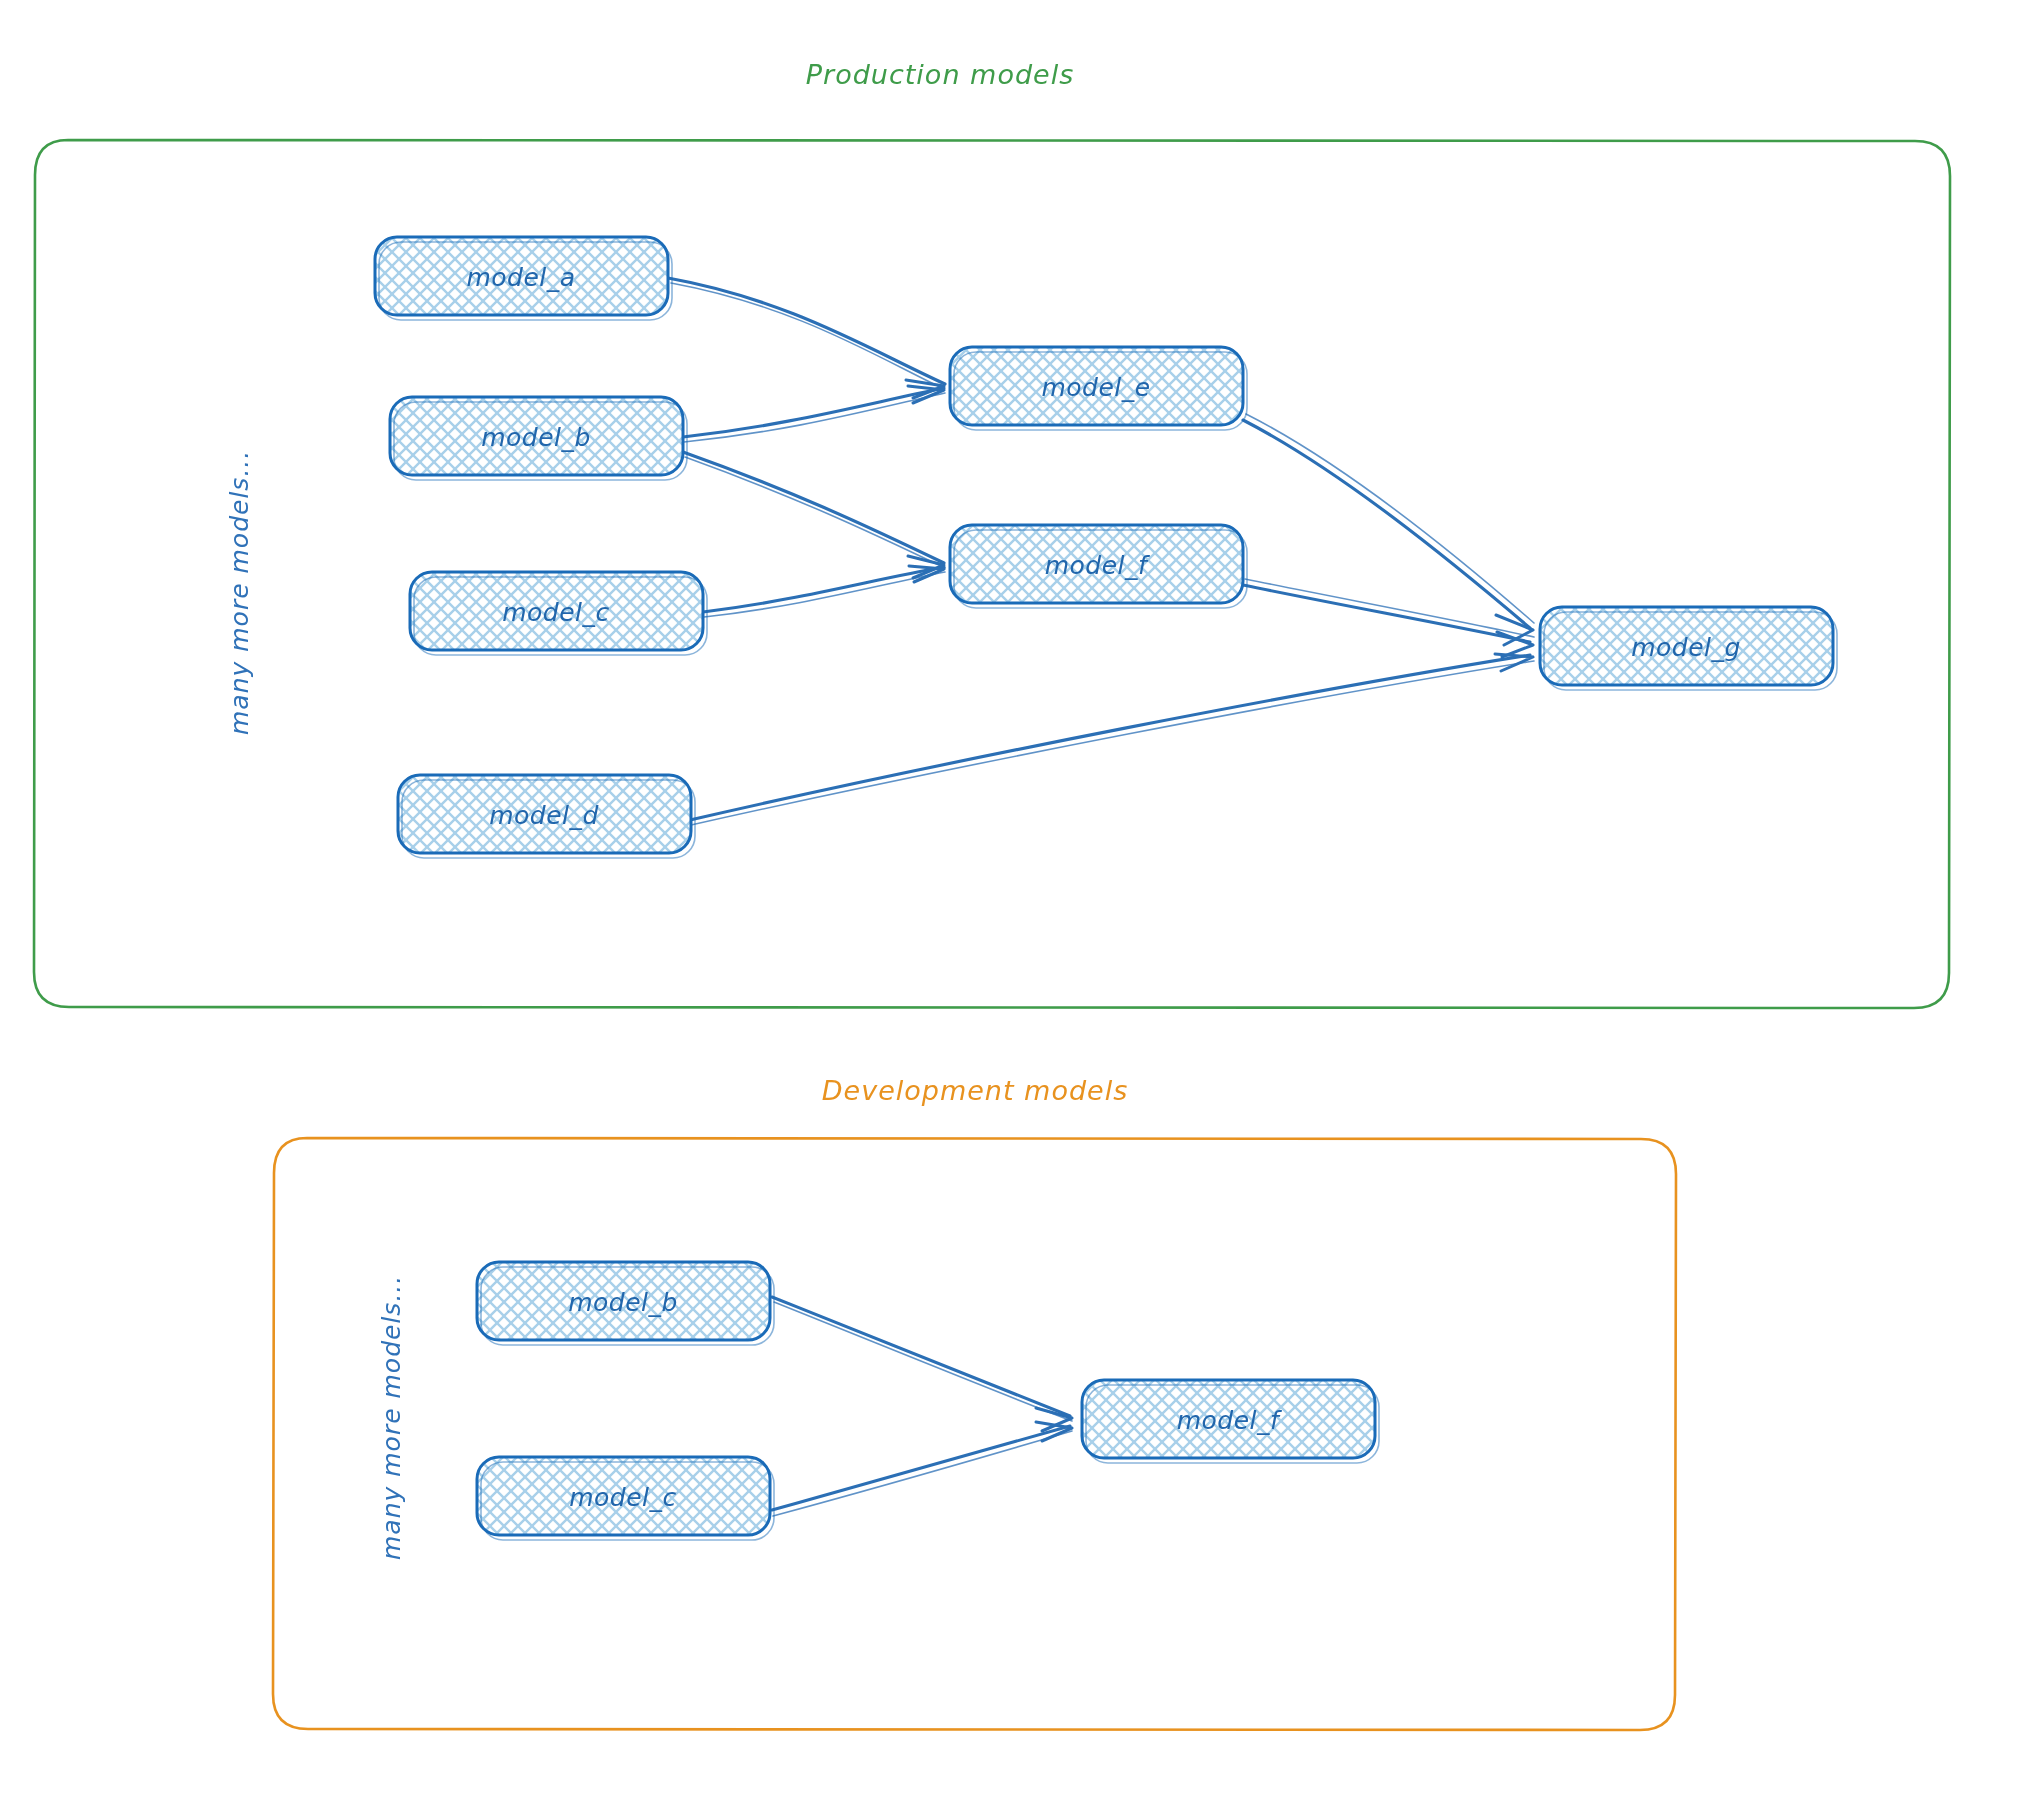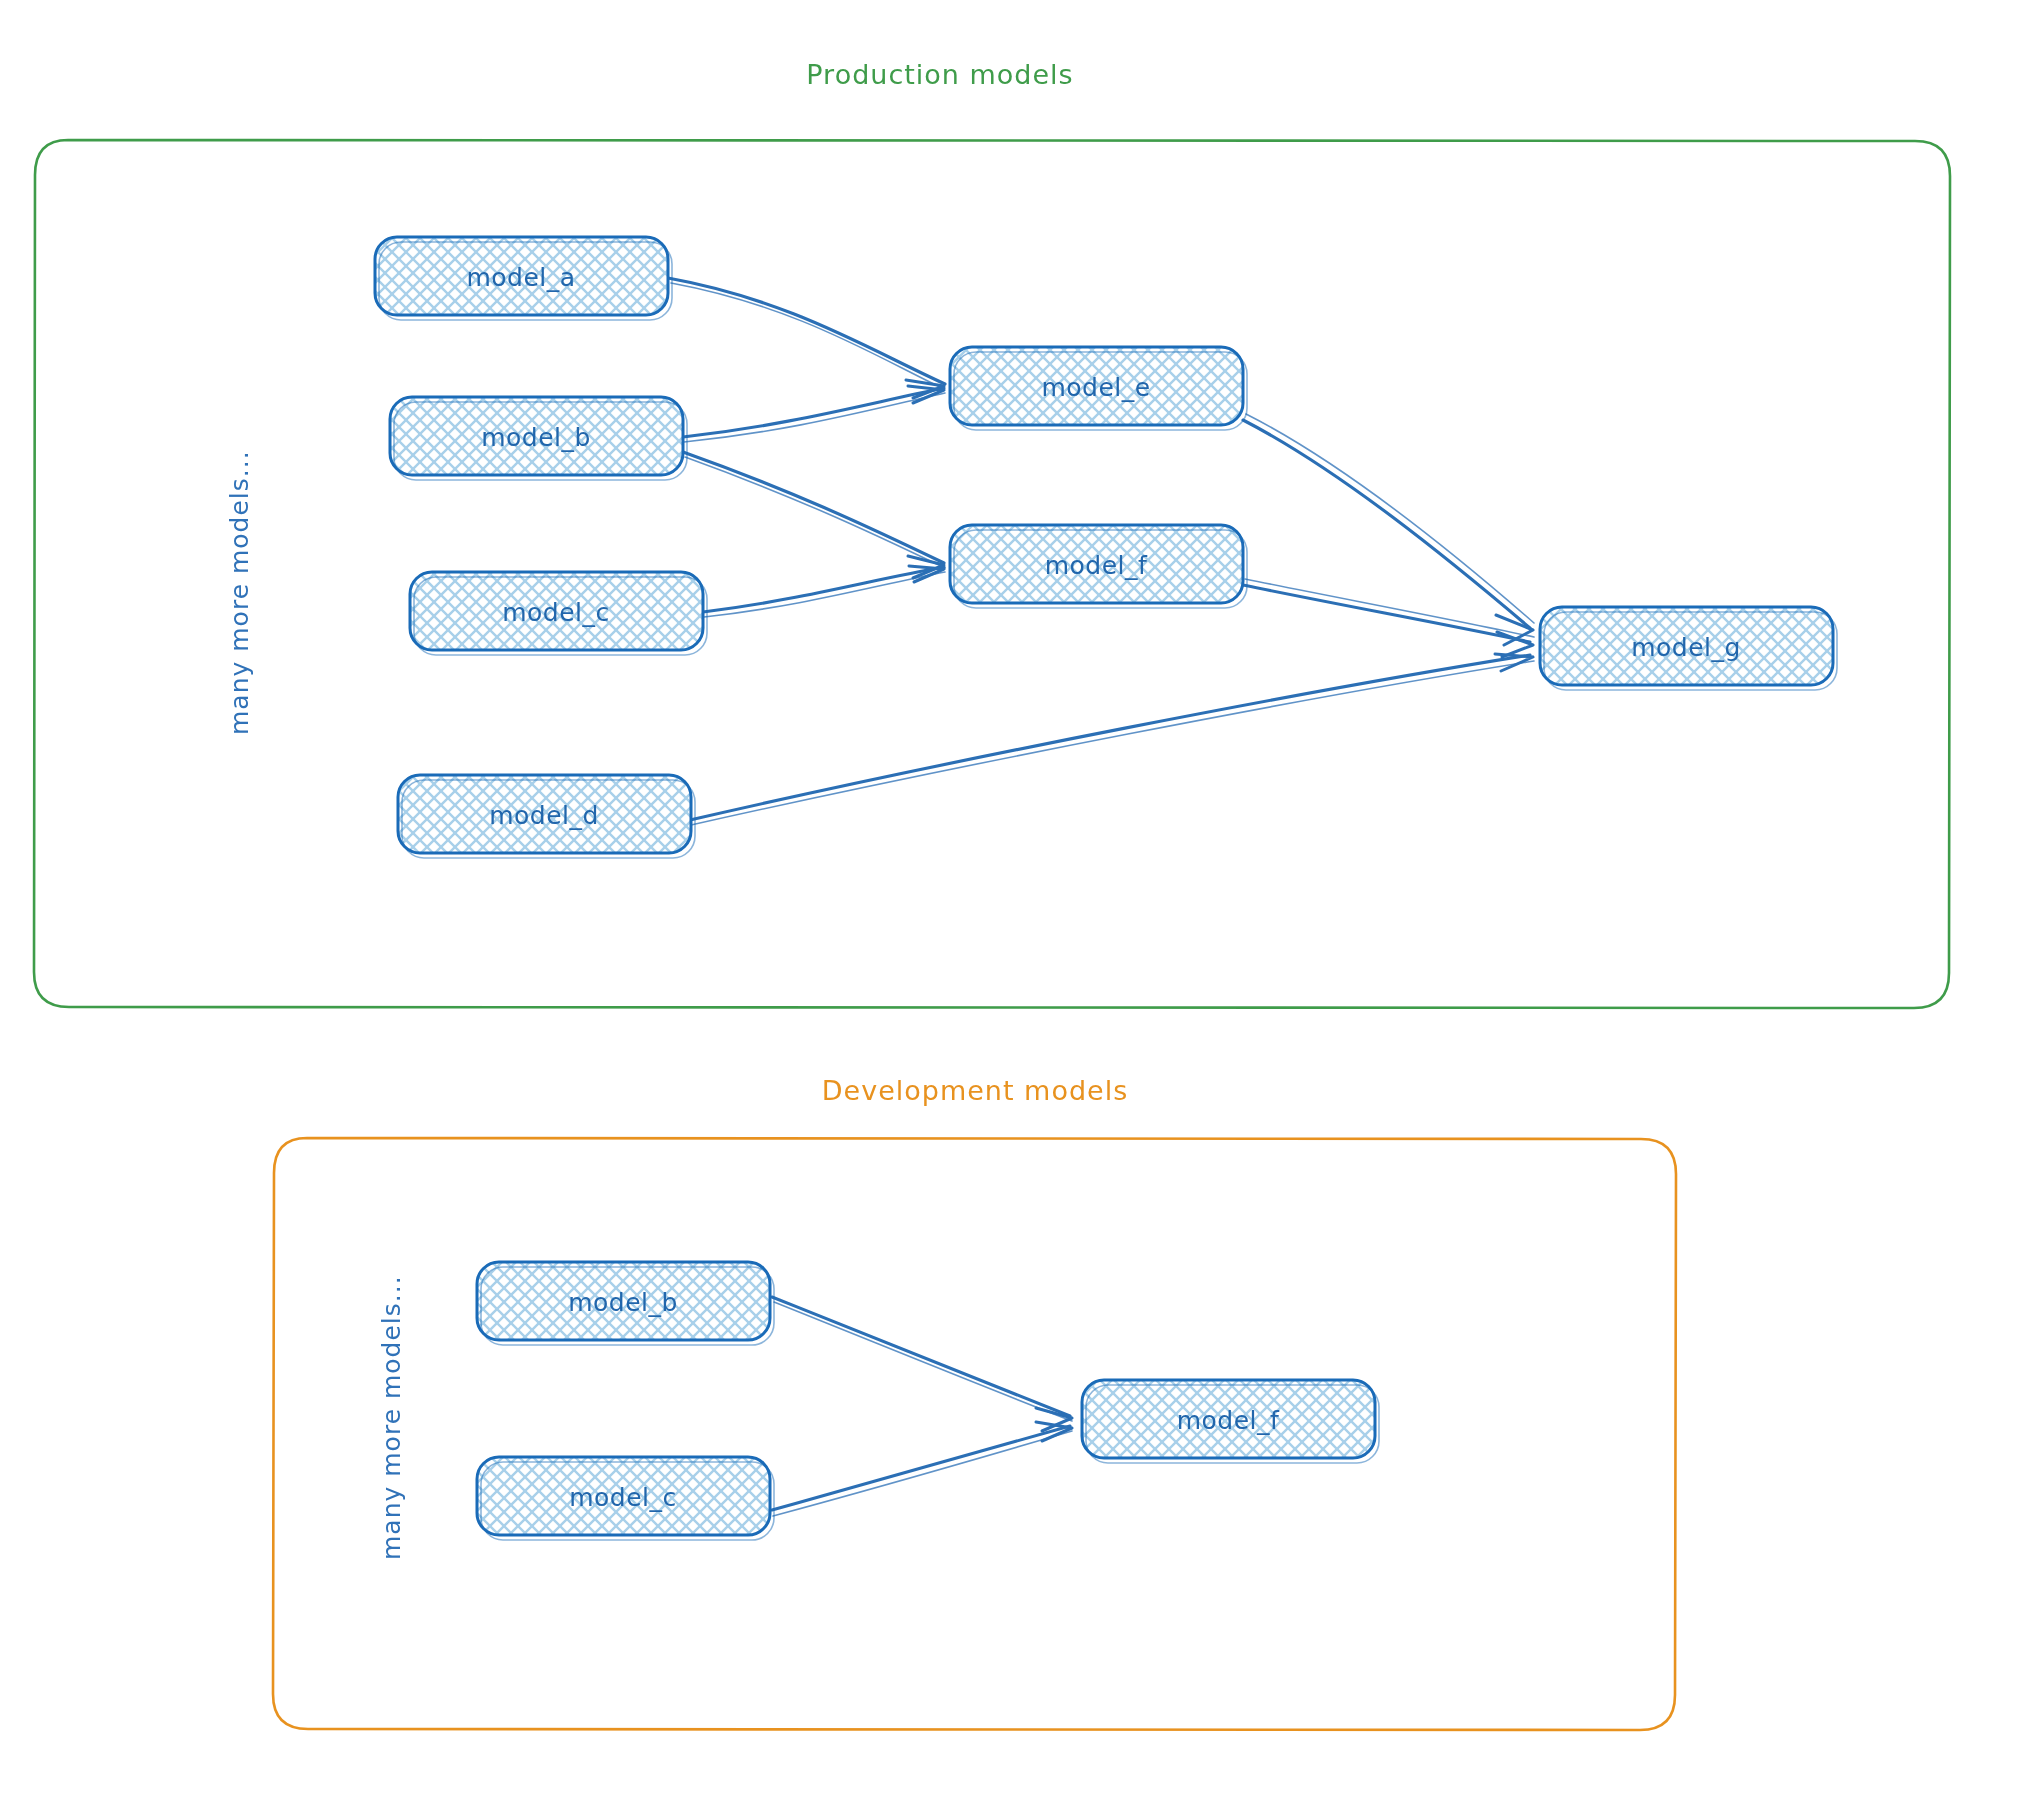--- a/index.html
+++ b/index.html
@@ -10,20 +10,21 @@
   }
   body {
     font-family: "DejaVu Sans", sans-serif;
   }
   #canvas {
     position: relative;
     width: 2024px;
     height: 1818px;
     background: #ffffff;
     overflow: hidden;
+    font-style: italic;
   }
   #canvas svg.layer {
     position: absolute;
     left: 0;
     top: 0;
     width: 2024px;
     height: 1818px;
   }
   .grp-title {
     font-family: "DejaVu Sans", sans-serif;

